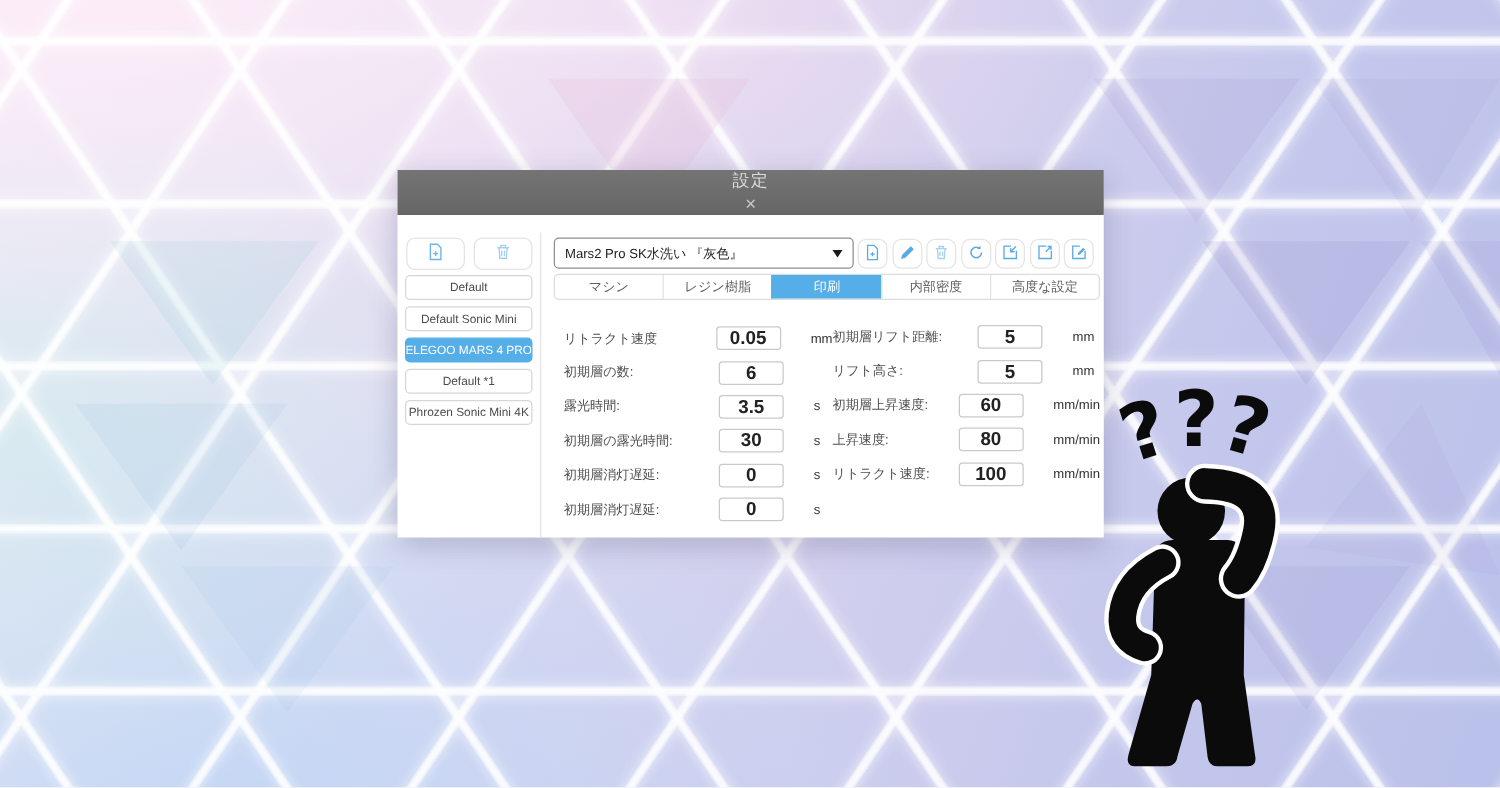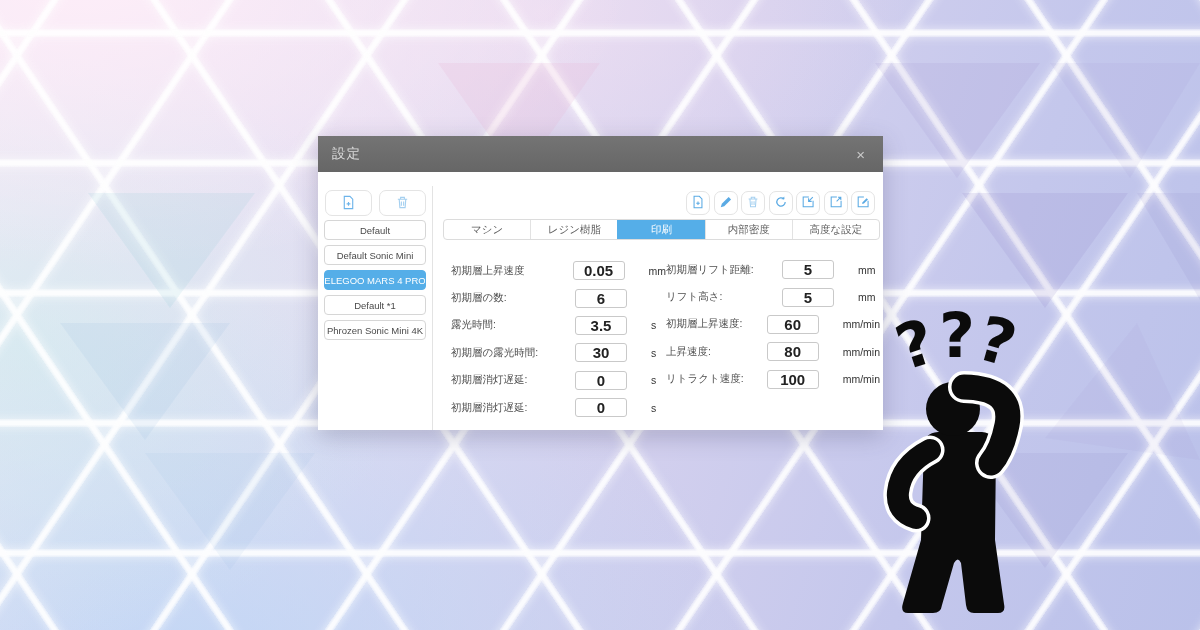--- a/index.html
+++ b/index.html
@@ -32,21 +32,21 @@
   }
   .mesh-glow{filter:blur(5px);opacity:.85;}
   .mesh{filter:blur(.4px);opacity:.9;}
   .tri-overlay{position:absolute;inset:0;pointer-events:none;}
   .figure-layer{position:absolute;inset:0;pointer-events:none;}
 
   
   .dialog{position:absolute;left:318px;top:136px;width:565px;height:294px;background:#ffffff;
     box-shadow:0 6px 22px rgba(60,60,100,.28);font-size:11px;color:#444;}
   .titlebar{position:absolute;left:0;top:0;right:0;height:36px;background:linear-gradient(#747474,#666);
-    display:flex;align-items:center;justify-content:space-between;padding:0 14px;box-sizing:border-box;}
+    display:flex;align-items:center;justify-content:space-between;padding:0 14px;box-sizing:border-box;flex-direction:column;}
   .titlebar .title{color:#dcdcdc;font-size:13.5px;letter-spacing:1px;}
   .close-x{color:#c9c9c9;font-size:15px;line-height:1;cursor:pointer;padding:2px 4px;}
   .v-divider{position:absolute;left:114px;top:50px;bottom:0;width:1px;background:#e3e3e3;}
 
   .tool-btn{position:absolute;top:54px;width:47px;height:26px;border:1px solid #e4e4e4;border-radius:7px;
     background:#fff;display:flex;align-items:center;justify-content:center;box-sizing:border-box;cursor:pointer;}
   .tool-btn svg{width:15px;height:15px;}
 
   .dropdown{position:absolute;left:125px;top:54px;width:240px;height:25px;border:1px solid #8f8f8f;border-radius:4px;
     background:#fff;display:flex;align-items:center;padding:0 8px;box-sizing:border-box;cursor:pointer;}
@@ -160,20 +160,24 @@
           <span>ELEGOO MARS 4 PRO</span>
         </div>
       <div class="side-item">
           <span>Default *1</span>
         </div>
       <div class="side-item">
           <span>Phrozen Sonic Mini 4K</span>
         </div>
     </div>
 
+    <div class="dropdown">
+      <span class="dd-text">Mars2 Pro SK水洗い 『灰色』</span>
+      <span class="dd-caret"></span>
+    </div>
 
     <div class="actions">
       <div class="icon-btn">
         <span class="ic-blue">
           <svg viewBox="0 0 16 16">
               <path d="M3.5 1.5h6l3 3v10h-9z" fill="none" stroke="currentColor" stroke-width="1.2"></path>
               <path d="M8 7.5v4M6 9.5h4" fill="none" stroke="currentColor" stroke-width="1.2"></path>
             </svg>
         </span>
       </div>
@@ -238,21 +242,21 @@
       <div class="tab">
           <span>内部密度</span>
         </div>
       <div class="tab">
           <span>高度な設定</span>
         </div>
     </div>
 
     <div class="form-col left">
       <div class="frow">
-        <span class="flabel">初期層上昇速度</span>
+        <span class="flabel">リトラクト速度</span>
         <input class="finput" value="0.05" style="">
         <span class="funit">mm</span>
       </div>
       <div class="frow">
         <span class="flabel">初期層の数:</span>
         <input class="finput" value="6" style="">
         <span class="funit"></span>
       </div>
       <div class="frow">
         <span class="flabel">露光時間:</span>

